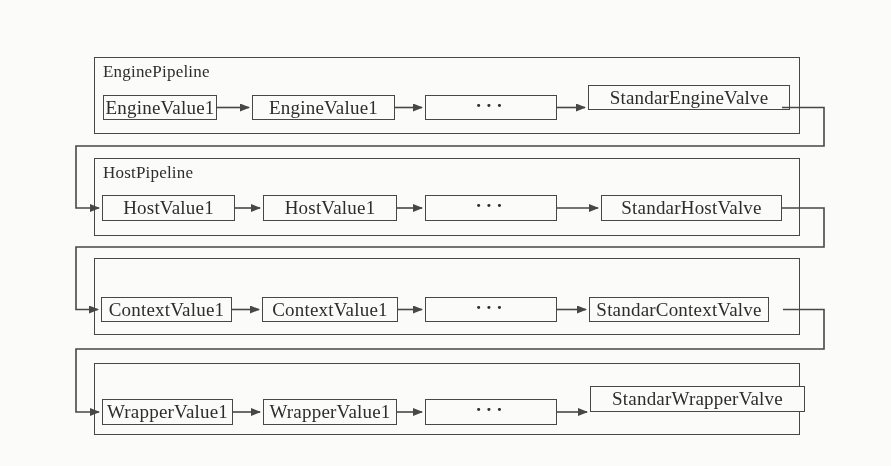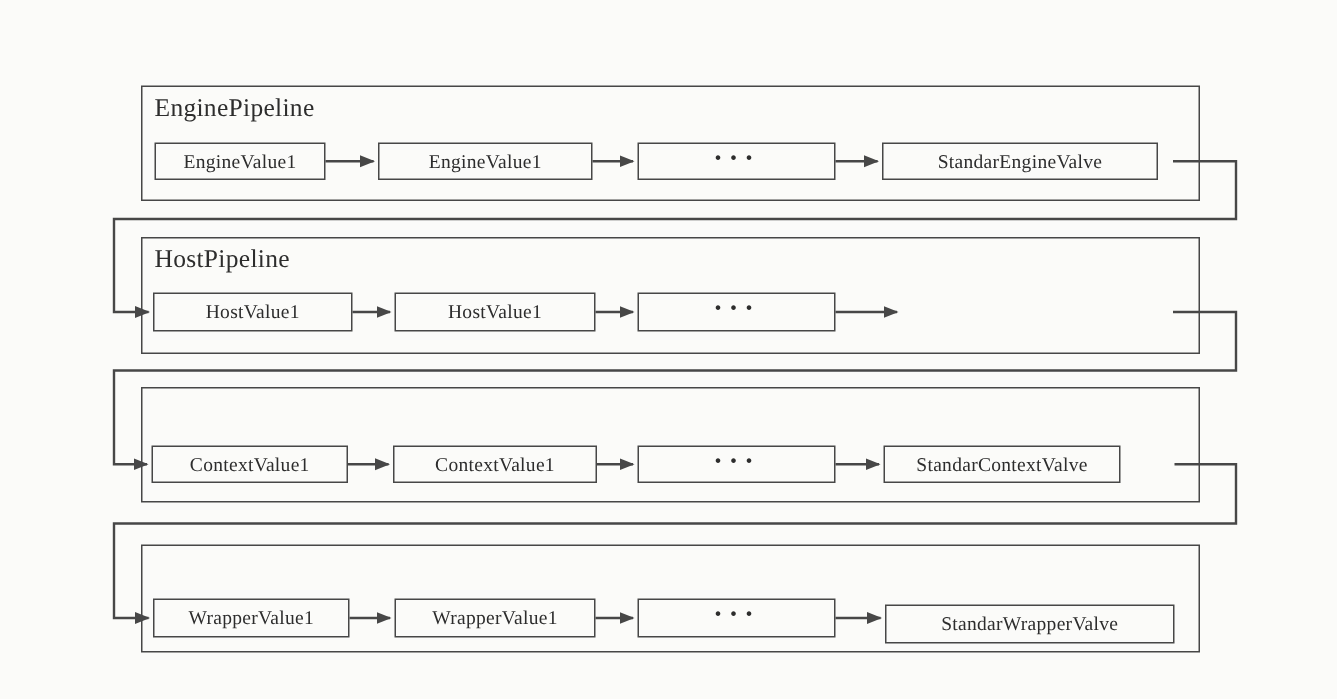--- a/index.html
+++ b/index.html
@@ -28,21 +28,21 @@
     line-height:20px;
     letter-spacing:.2px;
     white-space:nowrap;
   }
   .vbox{
     position:absolute;
     box-sizing:border-box;
     border:1.4px solid var(--line);
     background:var(--bg);
     display:flex;align-items:center;justify-content:center;
-    font-size:13px;
+    font-size:19px;
     letter-spacing:.2px;
     white-space:nowrap;
     overflow:hidden;
   }
   .vbox.dots{font-size:19px;font-weight:bold;letter-spacing:4px;padding-bottom:4px;}
   #wires{
     position:absolute;left:0;top:0;
     pointer-events:none;
   }
 </style>
@@ -55,35 +55,36 @@
   <div class="pipeline" style="left:94px;top:158px;width:706px;height:78px;"></div>
   <div class="pipeline" style="left:94px;top:258px;width:706px;height:77px;"></div>
   <div class="pipeline" style="left:94px;top:363px;width:706px;height:72px;"></div>
 
   <div class="ptitle" style="left:103px;top:163px;">HostPipeline</div>
   <div class="ptitle" style="left:103px;top:62px;">EnginePipeline</div>
 
   <div class="vbox" style="left:103px;top:95px;width:114px;height:25px;">EngineValue1</div>
   <div class="vbox" style="left:252px;top:95px;width:143px;height:25px;">EngineValue1</div>
   <div class="vbox dots" style="left:425px;top:95px;width:132px;height:25px;">···</div>
-  <div class="vbox" style="left:588px;top:95px;width:184px;height:25px;">StandarEngineValve</div>
+  <div class="vbox" style="left:588px;top:85px;width:202px;height:25px;">StandarEngineValve</div>
 
   <div class="vbox" style="left:102px;top:195px;width:133px;height:26px;">HostValue1</div>
   <div class="vbox" style="left:263px;top:195px;width:134px;height:26px;">HostValue1</div>
   <div class="vbox dots" style="left:425px;top:195px;width:132px;height:26px;">···</div>
+  <div class="vbox" style="left:601px;top:195px;width:181px;height:26px;">StandarHostValve</div>
 
   <div class="vbox" style="left:101px;top:297px;width:131px;height:25px;">ContextValue1</div>
   <div class="vbox" style="left:262px;top:297px;width:136px;height:25px;">ContextValue1</div>
   <div class="vbox dots" style="left:425px;top:297px;width:132px;height:25px;">···</div>
-  <div class="vbox" style="left:589px;top:297px;width:158px;height:25px;">StandarContextValve</div>
+  <div class="vbox" style="left:589px;top:297px;width:180px;height:25px;">StandarContextValve</div>
 
   <div class="vbox" style="left:102px;top:399px;width:131px;height:26px;">WrapperValue1</div>
   <div class="vbox" style="left:263px;top:399px;width:134px;height:26px;">WrapperValue1</div>
   <div class="vbox dots" style="left:425px;top:399px;width:132px;height:26px;">···</div>
-  <div class="vbox" style="left:590px;top:403px;width:193px;height:26px;">StandarWrapperValve</div>
+  <div class="vbox" style="left:590px;top:386px;width:215px;height:26px;">StandarWrapperValve</div>
 
   <svg id="wires" width="891" height="466" viewBox="0 0 891 466" xmlns="http://www.w3.org/2000/svg">
     <defs>
       <marker id="ah" markerUnits="userSpaceOnUse" markerWidth="11" markerHeight="10" refX="9" refY="4" orient="auto">
         <path d="M0,0 L10,4 L0,8 Z" fill="#474747"></path>
       </marker>
     </defs>
     <g stroke="#474747" stroke-width="1.6" fill="none">
 
       <path d="M217,107.5 H249" marker-end="url(#ah)"></path>

